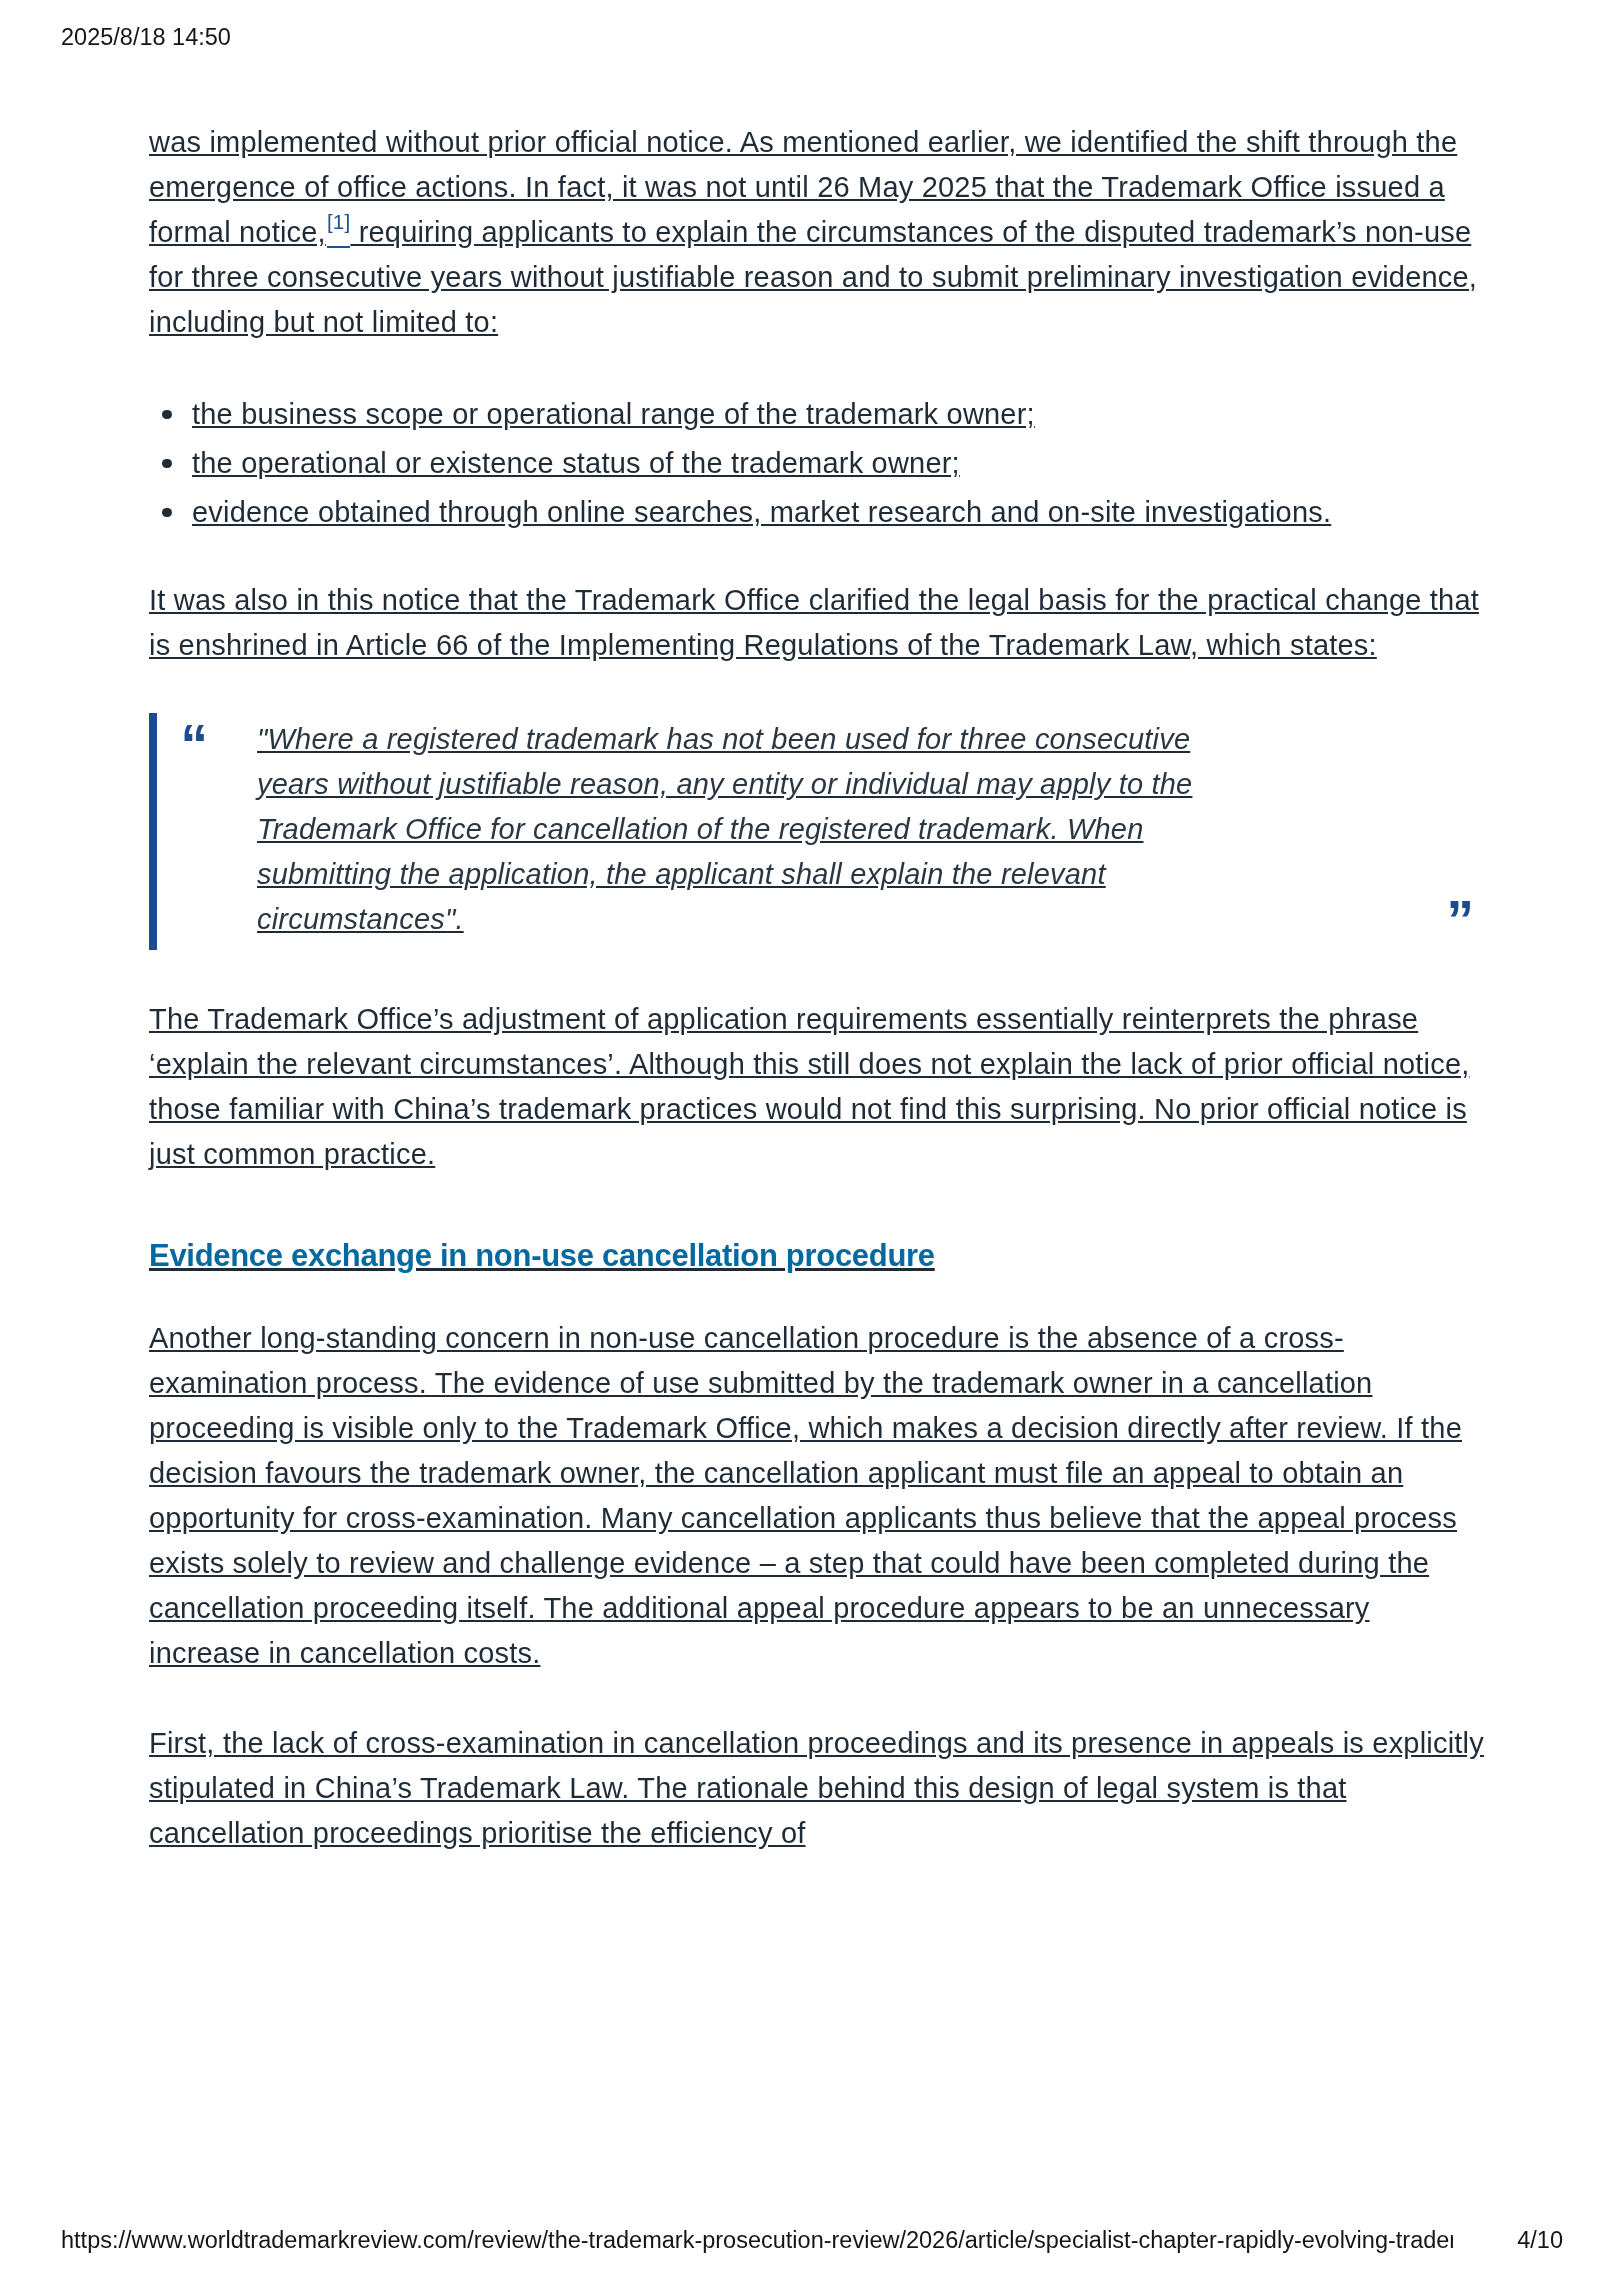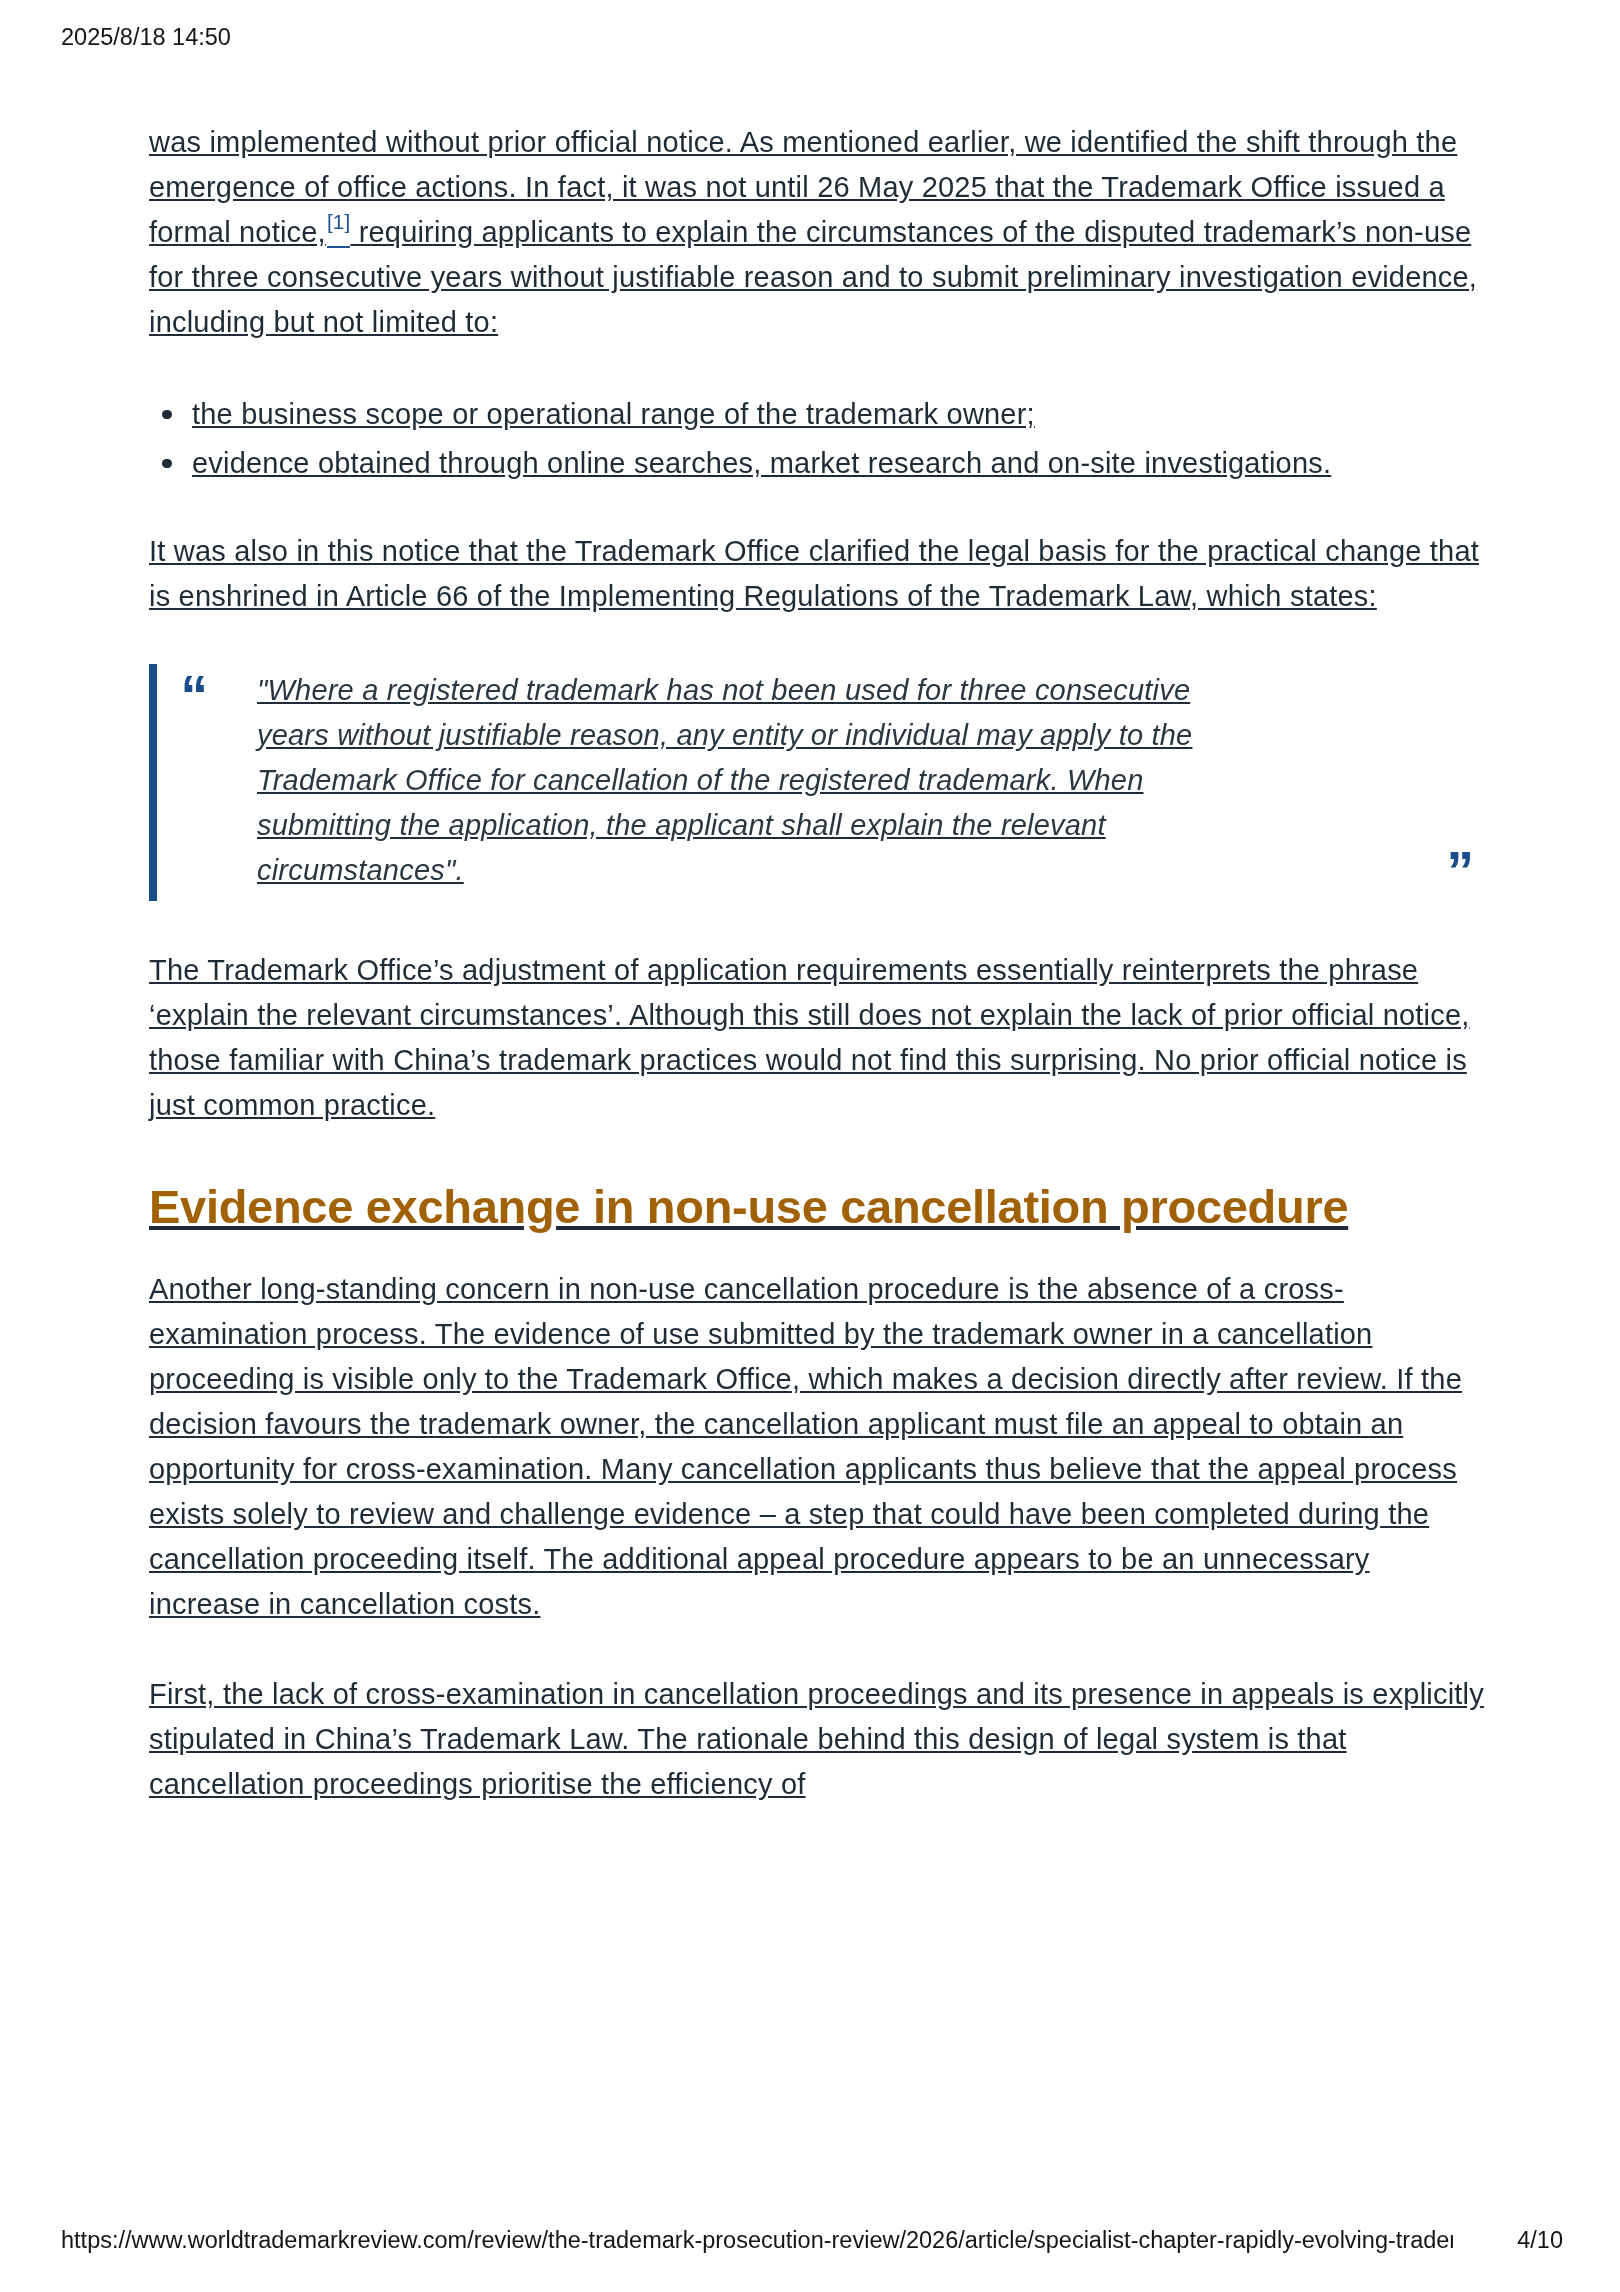--- a/index.html
+++ b/index.html
@@ -103,42 +103,43 @@
     font-style: normal;
     color: #1b4d8c;
     line-height: 1;
   }
   .q-open { left: 23.5px; top: 3.9px; }
   .q-close { right: 9.8px; bottom: 2px; }
 
   
   h2.section {
     margin: 53px 0 35px 0;
-    font-size: 47px;
+    font-size: 31px;
     line-height: 51px;
     font-weight: 700;
-    color: #a16207;
+    color: #0369a1;
     letter-spacing: -0.3px;
   }
 </style>
 </head>
 <body>
 
 <div class="page">
 
   <header class="print-header">
     <span class="ph-date">2025/8/18 14:50</span>
   </header>
 
   <main class="content">
 
     <p><span>was implemented without prior official notice. As mentioned earlier, we identified the shift through the emergence of office actions. In fact, it was not until 26 May 2025 that the Trademark Office issued a formal notice,</span><span class="fn"><span class="fn-inner">[1]</span></span><span> requiring applicants to explain the circumstances of the disputed trademark’s non-use for three consecutive years without justifiable reason and to submit preliminary investigation evidence, including but not limited to:</span></p>
 
     <ul class="bullets">
       <li>the business scope or operational range of the trademark owner;</li>
+      <li>the operational or existence status of the trademark owner;</li>
       <li>evidence obtained through online searches, market research and on-site investigations.</li>
     </ul>
 
     <p>It was also in this notice that the Trademark Office clarified the legal basis for the practical change that is enshrined in Article 66 of the Implementing Regulations of the Trademark Law, which states:</p>
 
     <figure class="quote">
       <span class="q-open">“</span>
       <div class="q-text">"Where a registered trademark has not been used for three consecutive years without justifiable reason, any entity or individual may apply to the Trademark Office for cancellation of the registered trademark. When submitting the application, the applicant shall explain the relevant circumstances".</div>
       <span class="q-close">”</span>
     </figure>

